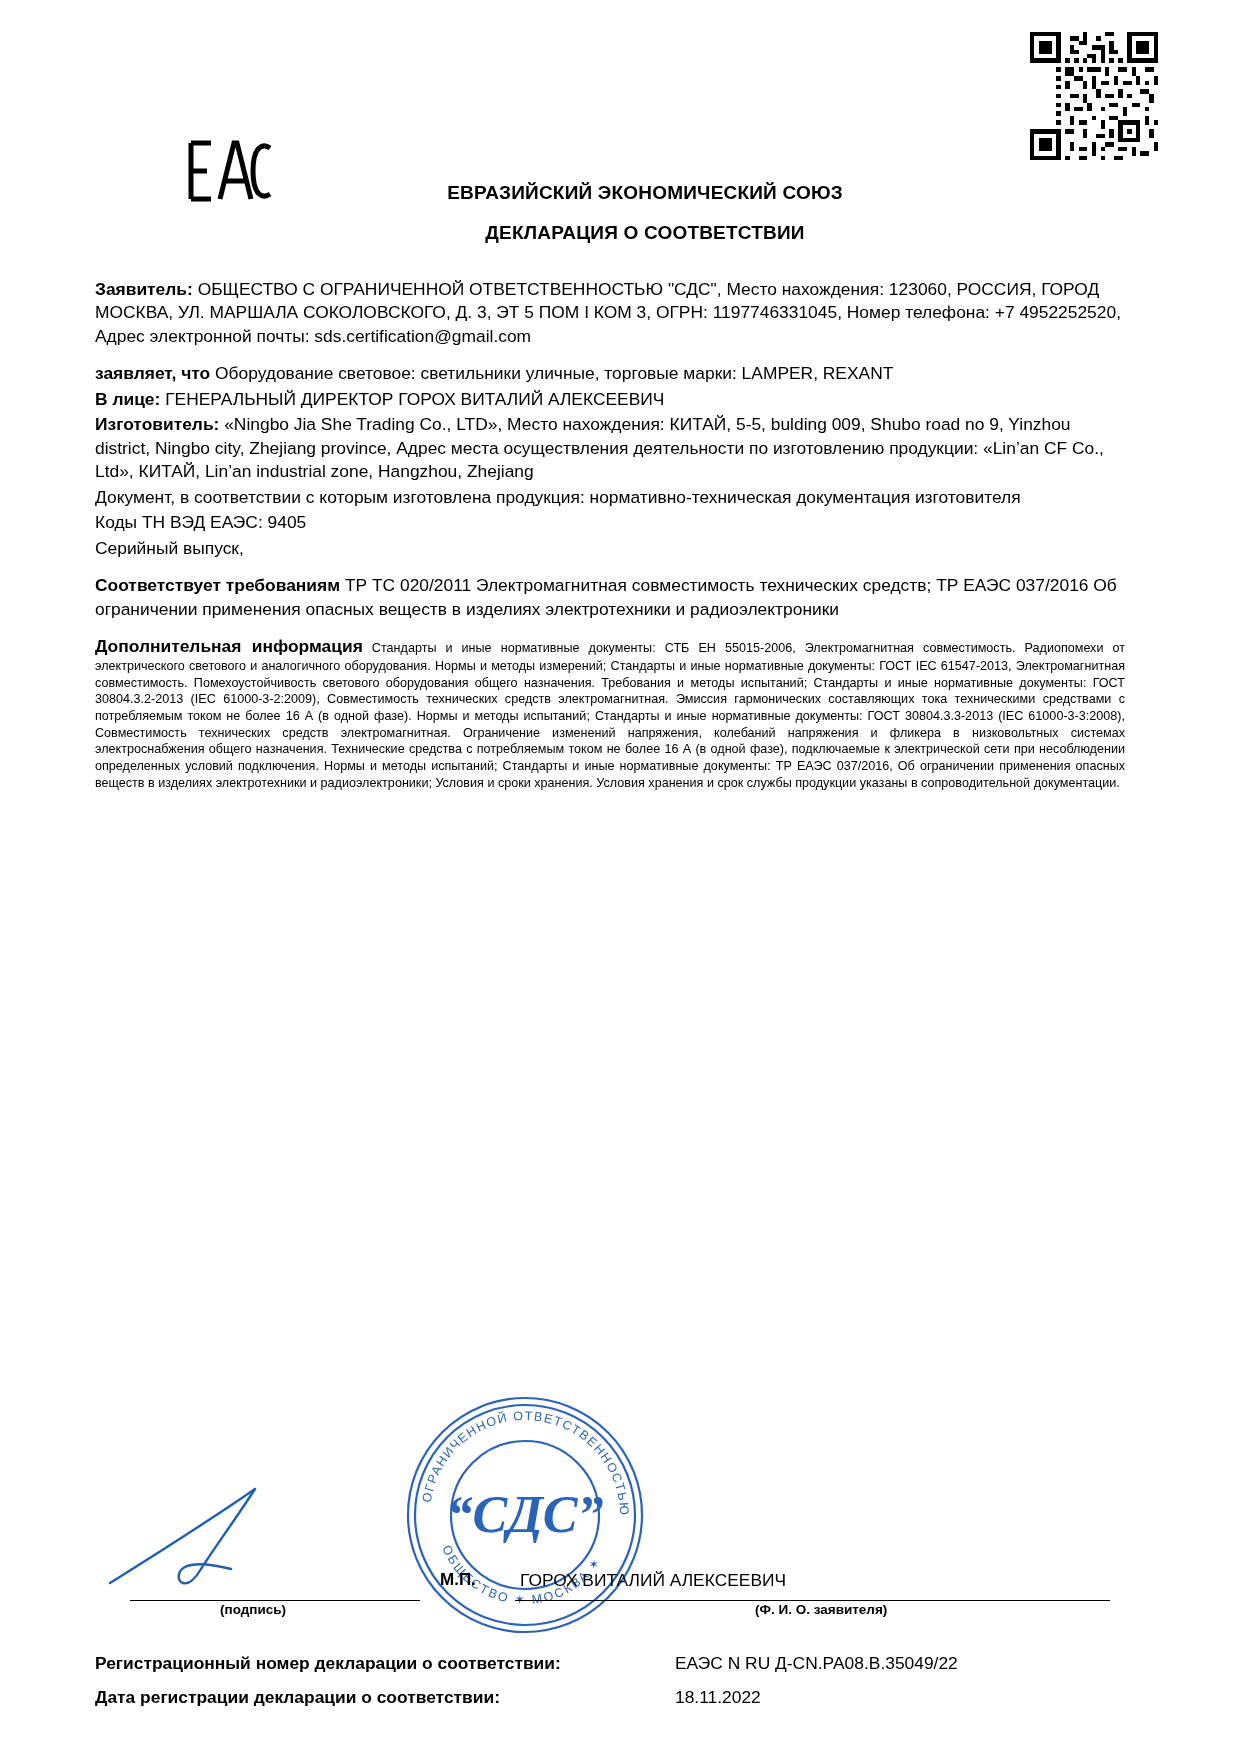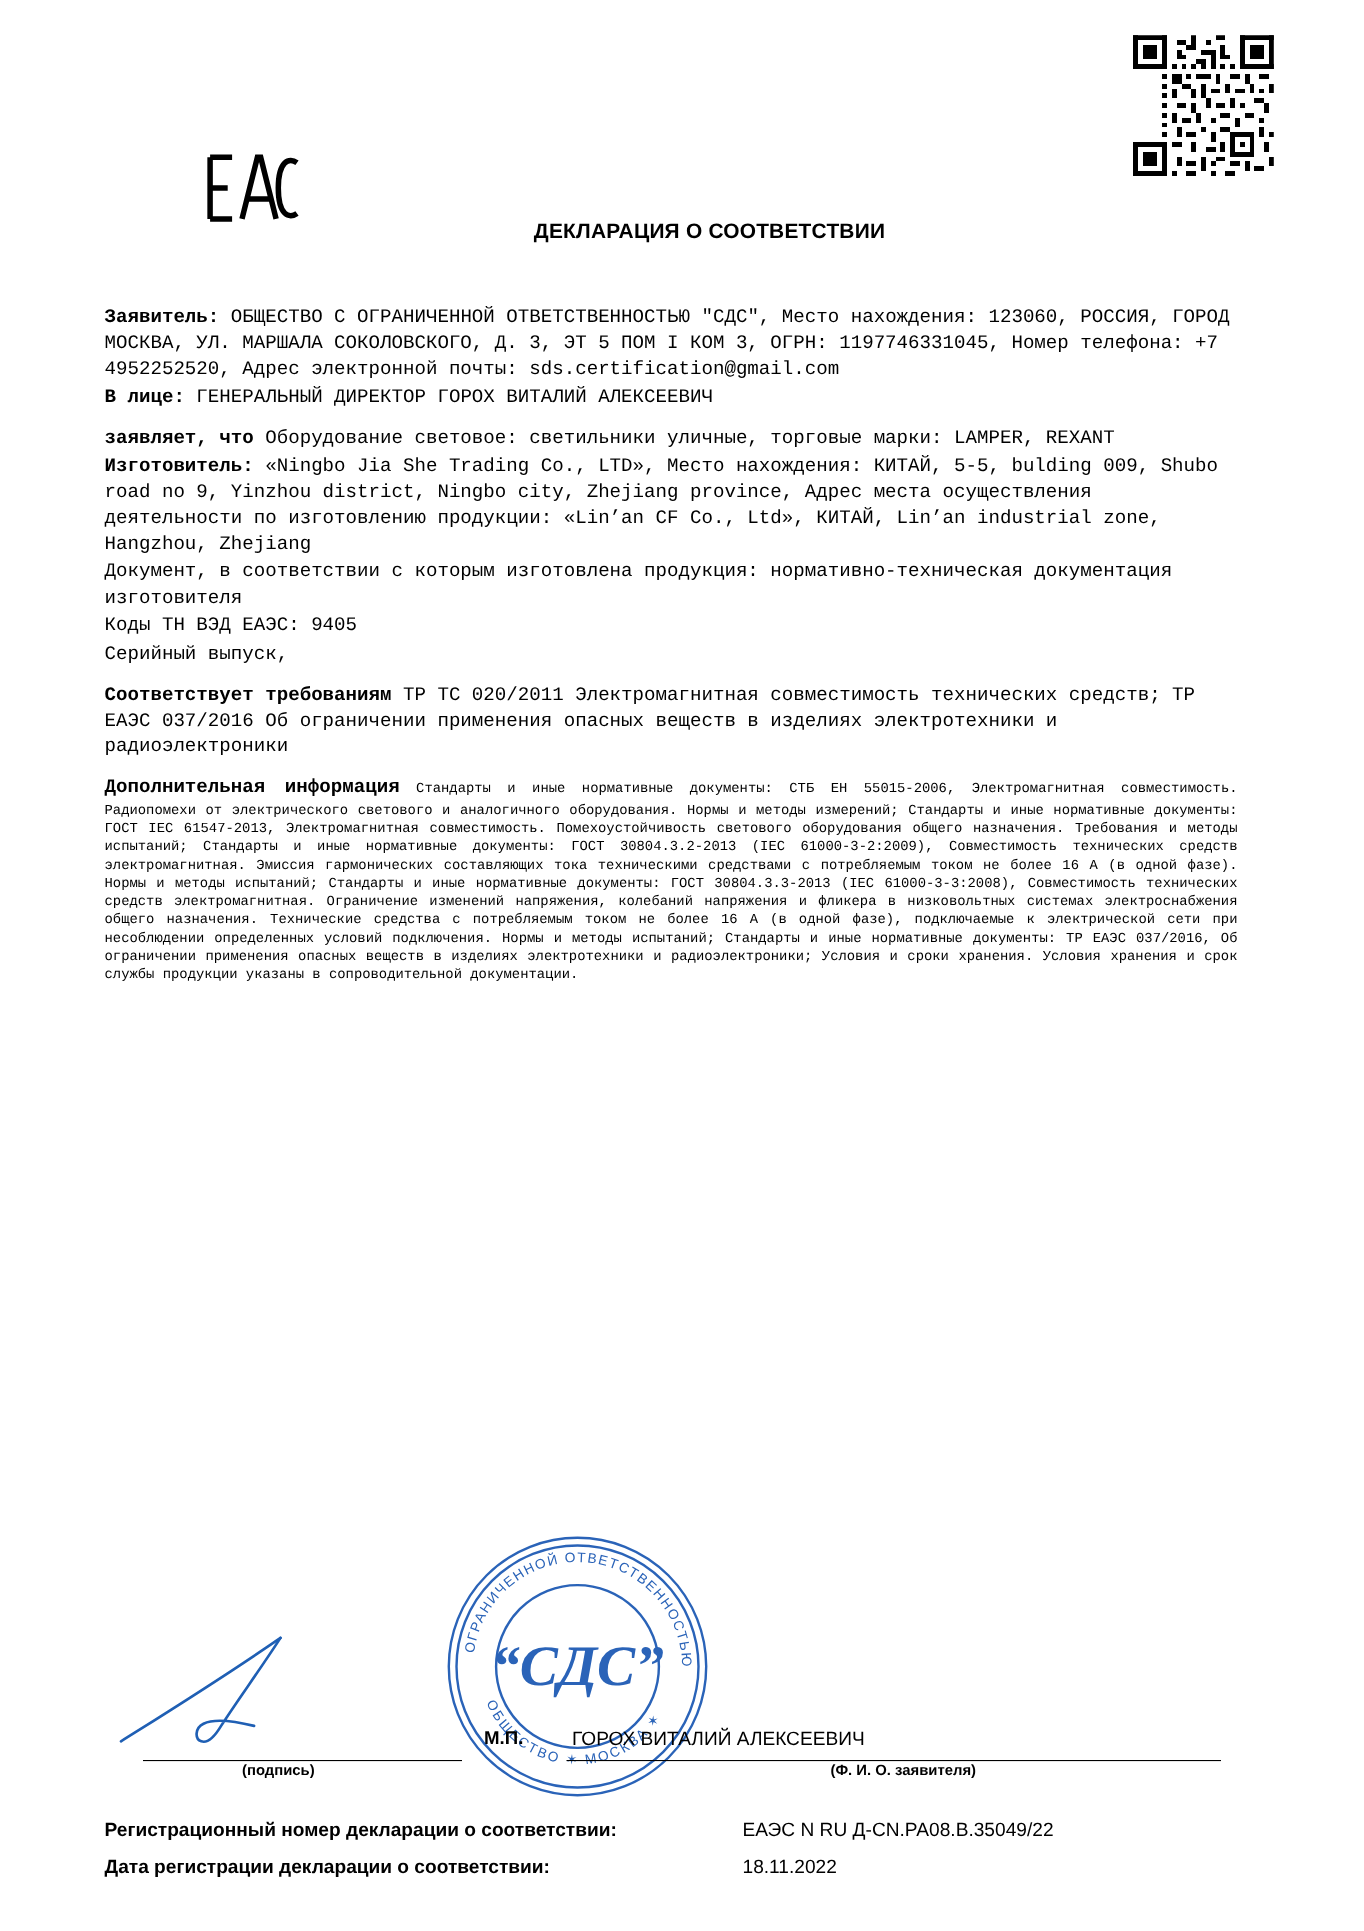--- a/index.html
+++ b/index.html
@@ -64,21 +64,21 @@
 
   
   .body {
     position: absolute;
     top: 278px;
     left: 95px;
     width: 1030px;
     font-size: 17.4px;
     line-height: 1.35;
   }
-  .para { margin: 0 0 2px 0; font-family: Liberation Mono, monospace; }
+  .para { margin: 0 0 2px 0; }
   .para.gap { margin-top: 14px; }
   b, .b { font-weight: bold; }
 
   .small {
     font-size: 12.6px;
     line-height: 1.32;
     text-align: justify;
   }
   .addinfo-head {
     font-size: 17.4px;
@@ -298,35 +298,36 @@
     <svg width="90" height="62" viewBox="0 0 90 62">
       <g fill="none" stroke="#000" stroke-width="5">
         <path d="M6 3 L6 59 M6 3 L26 3 M6 31 L22 31 M6 59 L26 59"></path>
         <path d="M35 59 L49 3 L52 3 L66 59 M41 41 L60 41"></path>
         <path d="M85 8 C78 3 68 6 68 31 C68 56 78 59 85 54"></path>
       </g>
     </svg>
   </div>
 
   <div class="title-block">
+    <div class="title-main">ЕВРАЗИЙСКИЙ ЭКОНОМИЧЕСКИЙ СОЮЗ</div>
     <div class="title-sub">ДЕКЛАРАЦИЯ О СООТВЕТСТВИИ</div>
   </div>
 
   <div class="body">
 
     <p class="para">
       <b>Заявитель:</b><span> ОБЩЕСТВО С ОГРАНИЧЕННОЙ ОТВЕТСТВЕННОСТЬЮ "СДС", Место нахождения: 123060, РОССИЯ, ГОРОД МОСКВА, УЛ. МАРШАЛА СОКОЛОВСКОГО, Д. 3, ЭТ 5 ПОМ I КОМ 3, ОГРН: 1197746331045, Номер телефона: +7 4952252520, Адрес электронной почты: sds.certification@gmail.com</span>
     </p>
 
+    <p class="para gap">
+      <b>заявляет, что</b><span>  Оборудование световое: светильники уличные, торговые марки: LAMPER, REXANT</span>
+    </p>
+
     <p class="para">
       <b>В лице:</b><span> ГЕНЕРАЛЬНЫЙ ДИРЕКТОР ГОРОХ ВИТАЛИЙ АЛЕКСЕЕВИЧ</span>
-    </p>
-
-    <p class="para gap">
-      <b>заявляет, что</b><span>  Оборудование световое: светильники уличные, торговые марки: LAMPER, REXANT</span>
     </p>
 
     <p class="para">
       <b>Изготовитель:</b><span> «Ningbo Jia She Trading Co., LTD», Место нахождения: КИТАЙ, 5-5, bulding 009, Shubo road no 9, Yinzhou district, Ningbo city, Zhejiang province, Адрес места осуществления деятельности по изготовлению продукции: «Lin’an CF Co., Ltd», КИТАЙ, Lin’an industrial zone, Hangzhou, Zhejiang</span>
     </p>
 
     <p class="para">Документ, в соответствии с которым изготовлена продукция: нормативно-техническая документация изготовителя</p>
     <p class="para">Коды ТН ВЭД ЕАЭС: 9405</p>
     <p class="para">Серийный выпуск,</p>
 

